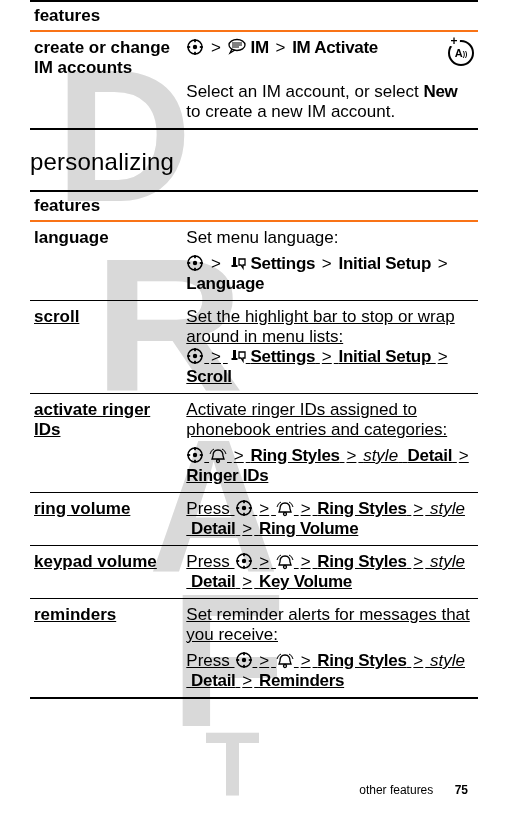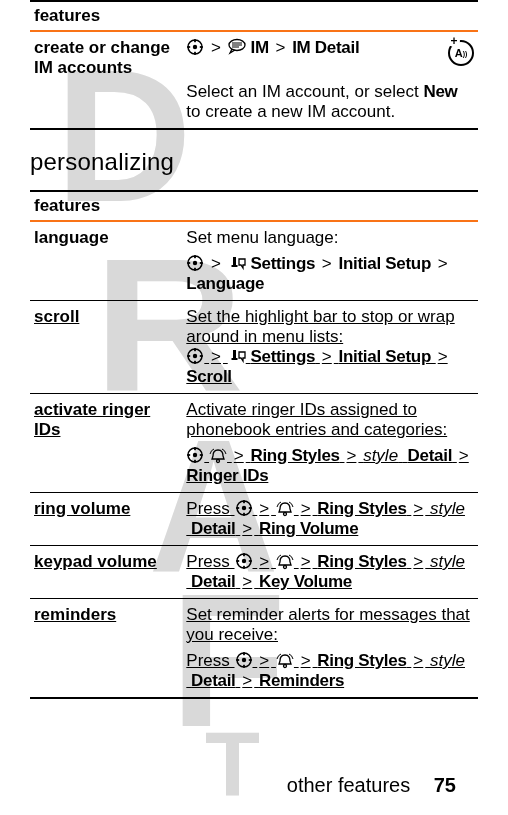--- a/index.html
+++ b/index.html
@@ -52,22 +52,22 @@
   .emoji-plus {
     position: absolute; top: -7px; left: -2px;
     background:#fff; border-radius:50%;
     width:12px; height:12px; font-size:12px; line-height:12px;
     text-align:center; font-weight:900;
   }
   .footer {
     position: absolute;
     bottom: 18px; left: 0; width: 100%;
     text-align: right;
-    padding-right: 52px;
-    font-size: 20px;
+    padding-right: 40px;
+    font-size: 12px;
     font-family: Arial, Helvetica, sans-serif;
   }
   .footer .pg { font-weight: 700; padding-left: 18px; }
   svg.glyph { display:inline-block; vertical-align:-3px; }
 </style>
 </head>
 <body>
 
 <div class="watermark wm1">D</div>
 <div class="watermark wm2">R</div>
@@ -122,21 +122,21 @@
         <div>
           <svg class="glyph" width="18" height="18">
                 <use href="#center-key"></use>
               </svg>
           <span class="gt">&gt;</span>
           <svg class="glyph" width="18" height="18">
                 <use href="#im-icon"></use>
               </svg>
           <span class="bold">IM</span>
           <span class="gt">&gt;</span>
-          <span class="bold">IM Detail</span>
+          <span class="bold">IM Activate</span>
         </div>
         <div style="margin-top:24px;">
           <span>Select an IM account, or select </span><span class="bold">New</span><span> to create a new IM account.</span>
         </div>
       </td>
     </tr>
     <tr class="th-row">
           <td colspan="2" style="padding:0;border-bottom:none;"></td>
         </tr>
   </tbody>

